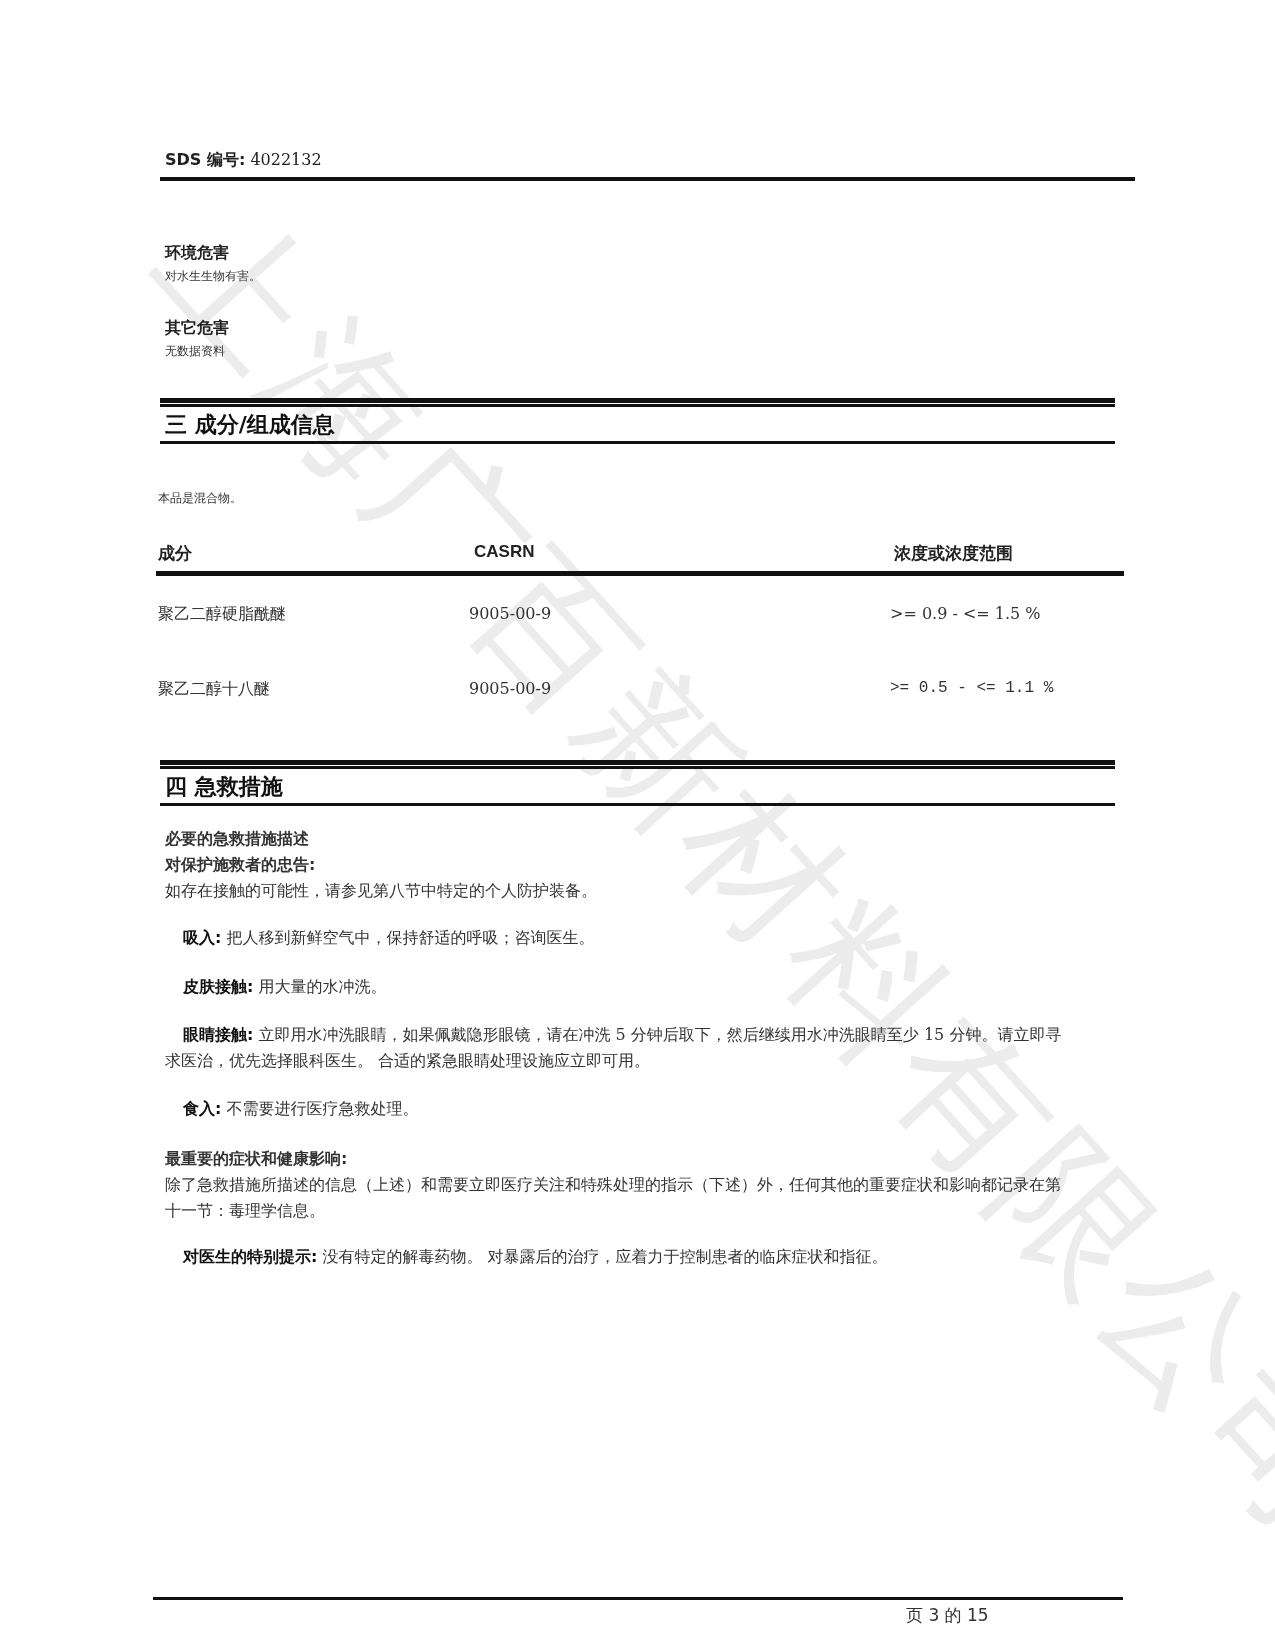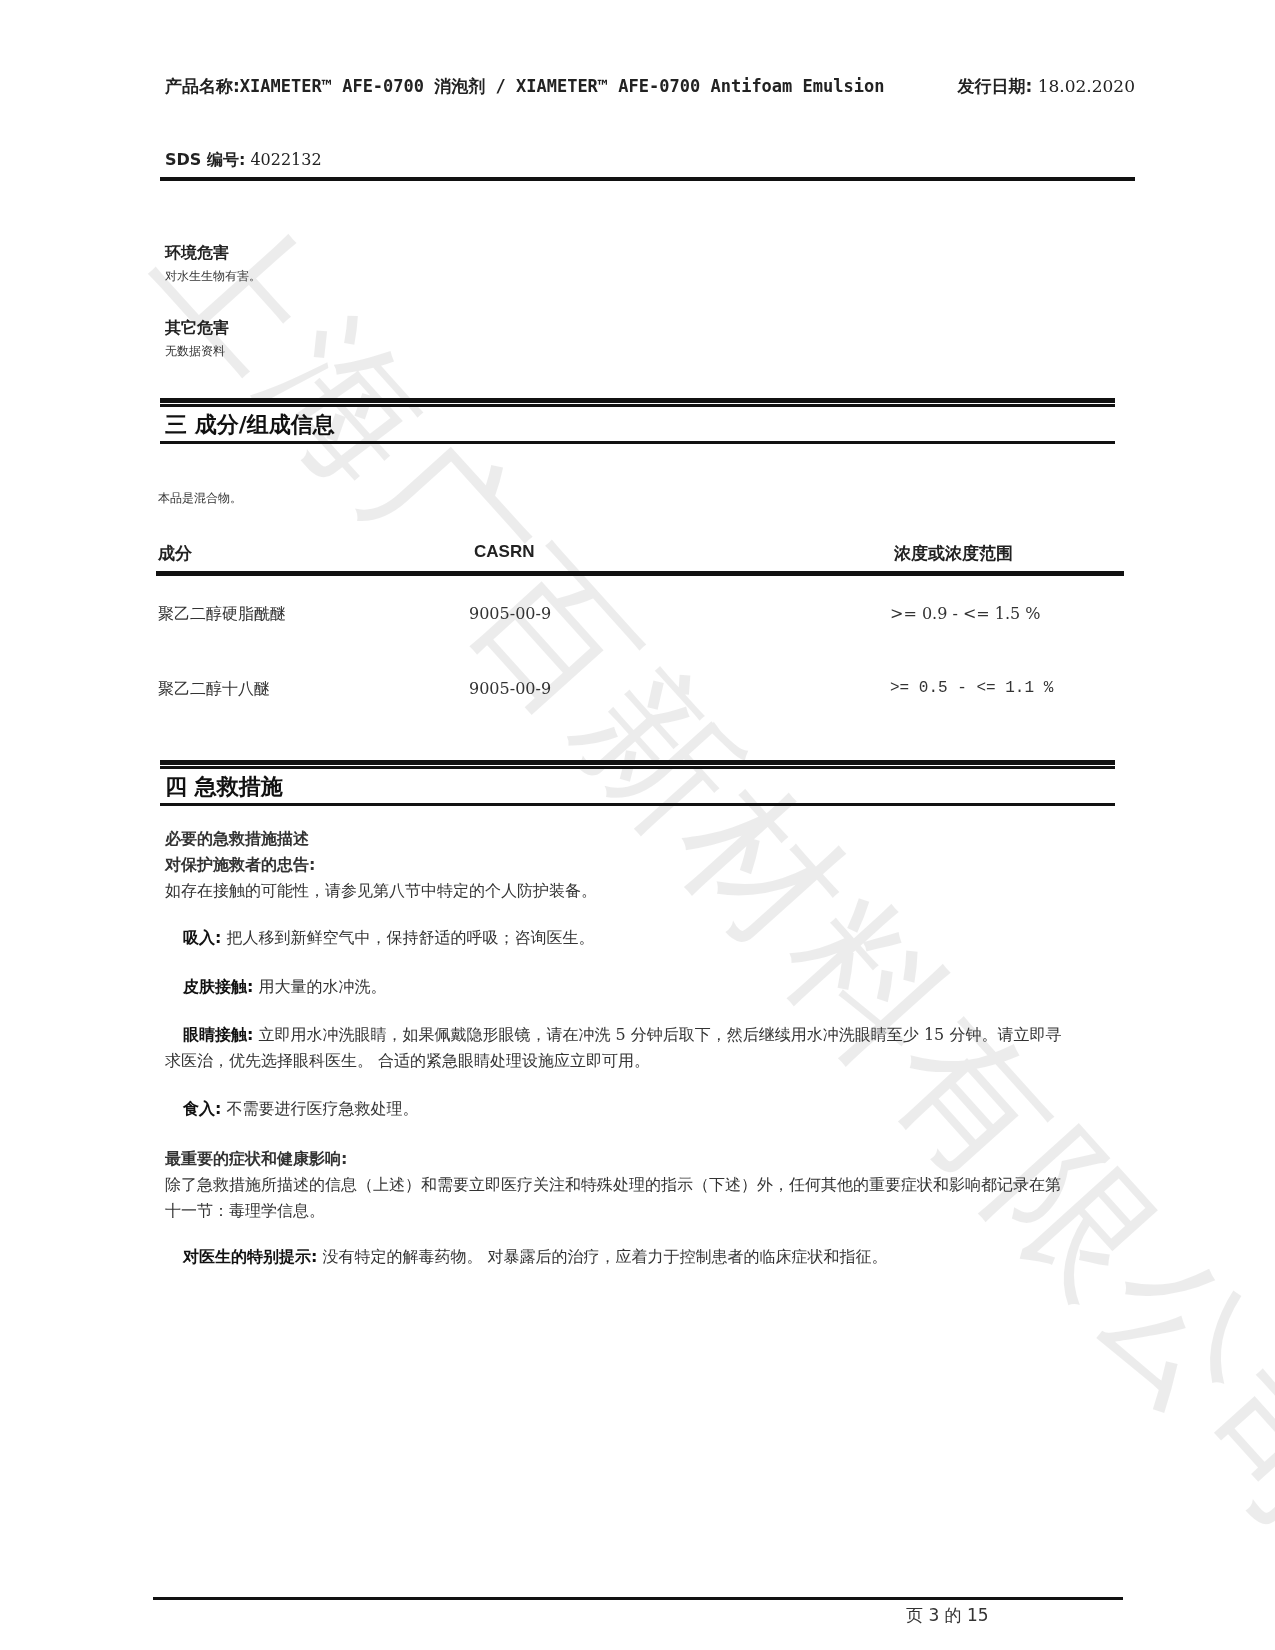--- a/index.html
+++ b/index.html
@@ -33,29 +33,20 @@
   .foot-rule { position: absolute; left: 153px; top: 1597px; width: 970px; height: 3px; background: #111; }
   .foot { position: absolute; left: 906px; top: 1604px; font-family: "DejaVu Sans", sans-serif; font-size: 17px; color: #333; }
 </style>
 </head>
 <body>
 
 <div class="watermark">上海广百新材料有限公司</div>
 
 <div class="page">
 
-  <div class="hdr">
-    <div class="hdr-title">
-      <span class="lbl">产品名称:</span><span>XIAMETER™ AFE-0700 消泡剂 / XIAMETER™ AFE-0700 Antifoam Emulsion</span>
-    </div>
-    <div class="hdr-date">
-      <span class="lbl">发行日期:</span>
-      <span class="val">18.02.2020</span>
-    </div>
-  </div>
   <div class="sds">
     <span class="lbl">SDS 编号:</span>
     <span>4022132</span>
   </div>
   <div class="hdr-rule"></div>
 
   <div class="block" style="top:243px;">
     <div class="sub">环境危害</div>
     <div class="txt" style="margin-top:4px;">对水生生物有害。</div>
   </div>

